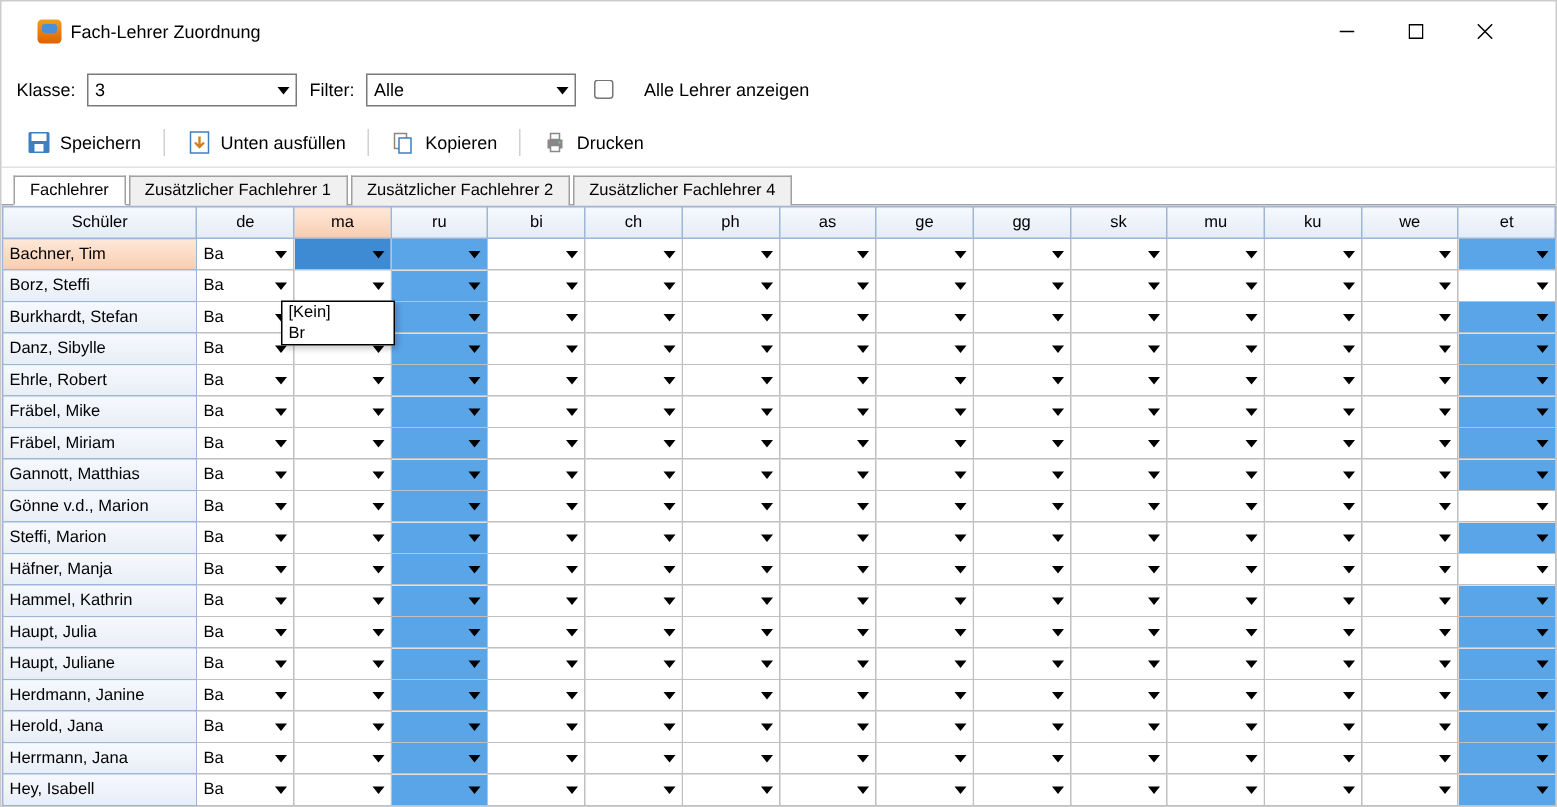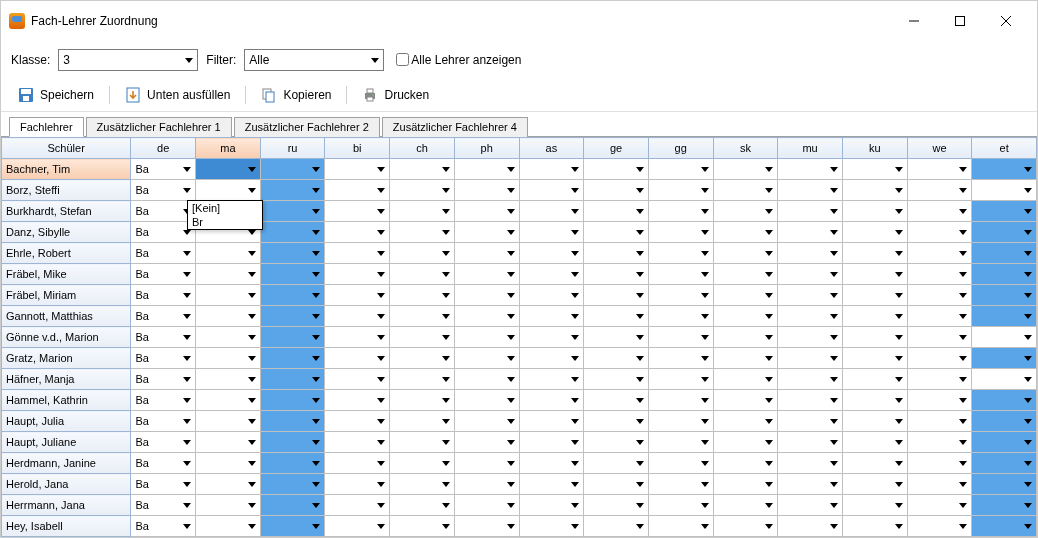--- a/index.html
+++ b/index.html
@@ -1,31 +1,31 @@
 <!DOCTYPE html>
 <html><head>
 <meta charset="utf-8">
 <style>
   * { box-sizing: border-box; margin: 0; padding: 0; }
   body { font-family: "Segoe UI", Tahoma, sans-serif; font-size: 12px; background: #fff; color: #000; overflow: hidden; }
   .window { width: 1038px; height: 538px; border: 1px solid #ccc; display: flex; flex-direction: column; }
-  .titlebar { display: flex; align-items: center; padding: 6px 8px; }
+  .titlebar { display: flex; align-items: center; padding: 6px 24px; }
   .titlebar .icon { width: 16px; height: 16px; margin-right: 6px; background: linear-gradient(#f0a020,#e06000); border-radius: 3px; position: relative; }
   .titlebar .icon::after { content: ""; position: absolute; top: 3px; left: 3px; width: 10px; height: 6px; background: #4a90d9; border-radius: 2px; }
   .titlebar .title { flex: 1; font-size: 12px; }
   .winbtns { display: flex; gap: 0; }
   .winbtn { width: 46px; height: 28px; display: flex; align-items: center; justify-content: center; cursor: pointer; }
   .winbtn svg { width: 10px; height: 10px; }
   .filterbar { display: flex; align-items: center; gap: 8px; padding: 8px 10px; }
   .filterbar label { }
   .filterbar .combo { height: 22px; border: 1px solid #7a7a7a; background: #fff; padding: 0 4px; display: flex; align-items: center; justify-content: space-between; }
   .filterbar .combo.klass { width: 140px; }
   .filterbar .combo.filter { width: 140px; }
   .combo .caret { margin-left: 4px; }
-  .checkbox { display: flex; align-items: flex-start; gap: 2px; margin-left: 4px; }
+  .checkbox { display: flex; align-items: flex-start; gap: 20px; margin-left: 4px; }
   .checkbox input { width: 13px; height: 13px; }
   .toolbar { display: flex; align-items: center; gap: 4px; padding: 4px 8px; border-bottom: 1px solid #e0e0e0; }
   .tbtn { display: flex; align-items: center; gap: 6px; padding: 3px 8px; cursor: pointer; border: 1px solid transparent; border-radius: 3px; }
   .tbtn .ticon { width: 16px; height: 16px; }
   .sep { width: 1px; height: 18px; background: #d0d0d0; margin: 0 2px; }
   .tabbar { display: flex; padding: 4px 8px 0 8px; border-bottom: 1px solid #a0a0a0; }
   .tab { padding: 3px 10px; border: 1px solid #a0a0a0; border-bottom: none; margin-right: 2px; background: #f0f0f0; font-size: 11px; position: relative; top: 1px; }
   .tab.active { background: #fff; border-bottom: 1px solid #fff; }
   .grid { flex: 1; overflow: auto; position: relative; }
   table { border-collapse: collapse; width: 100%; table-layout: fixed; }
@@ -933,21 +933,21 @@
               </div>
             </td>
             <td class="cell">
               <div class="cell-inner">
                 <span class="val"></span>
                 <span class="caret"></span>
               </div>
             </td>
           </tr>
           <tr>
-            <td class="student">Gratz, Marion</td>
+            <td class="student">Steffi, Marion</td>
             <td class="cell">
               <div class="cell-inner">
                 <span class="val">Ba</span>
                 <span class="caret"></span>
               </div>
             </td>
             <td class="cell">
               <div class="cell-inner">
                 <span class="val"></span>
                 <span class="caret"></span>

